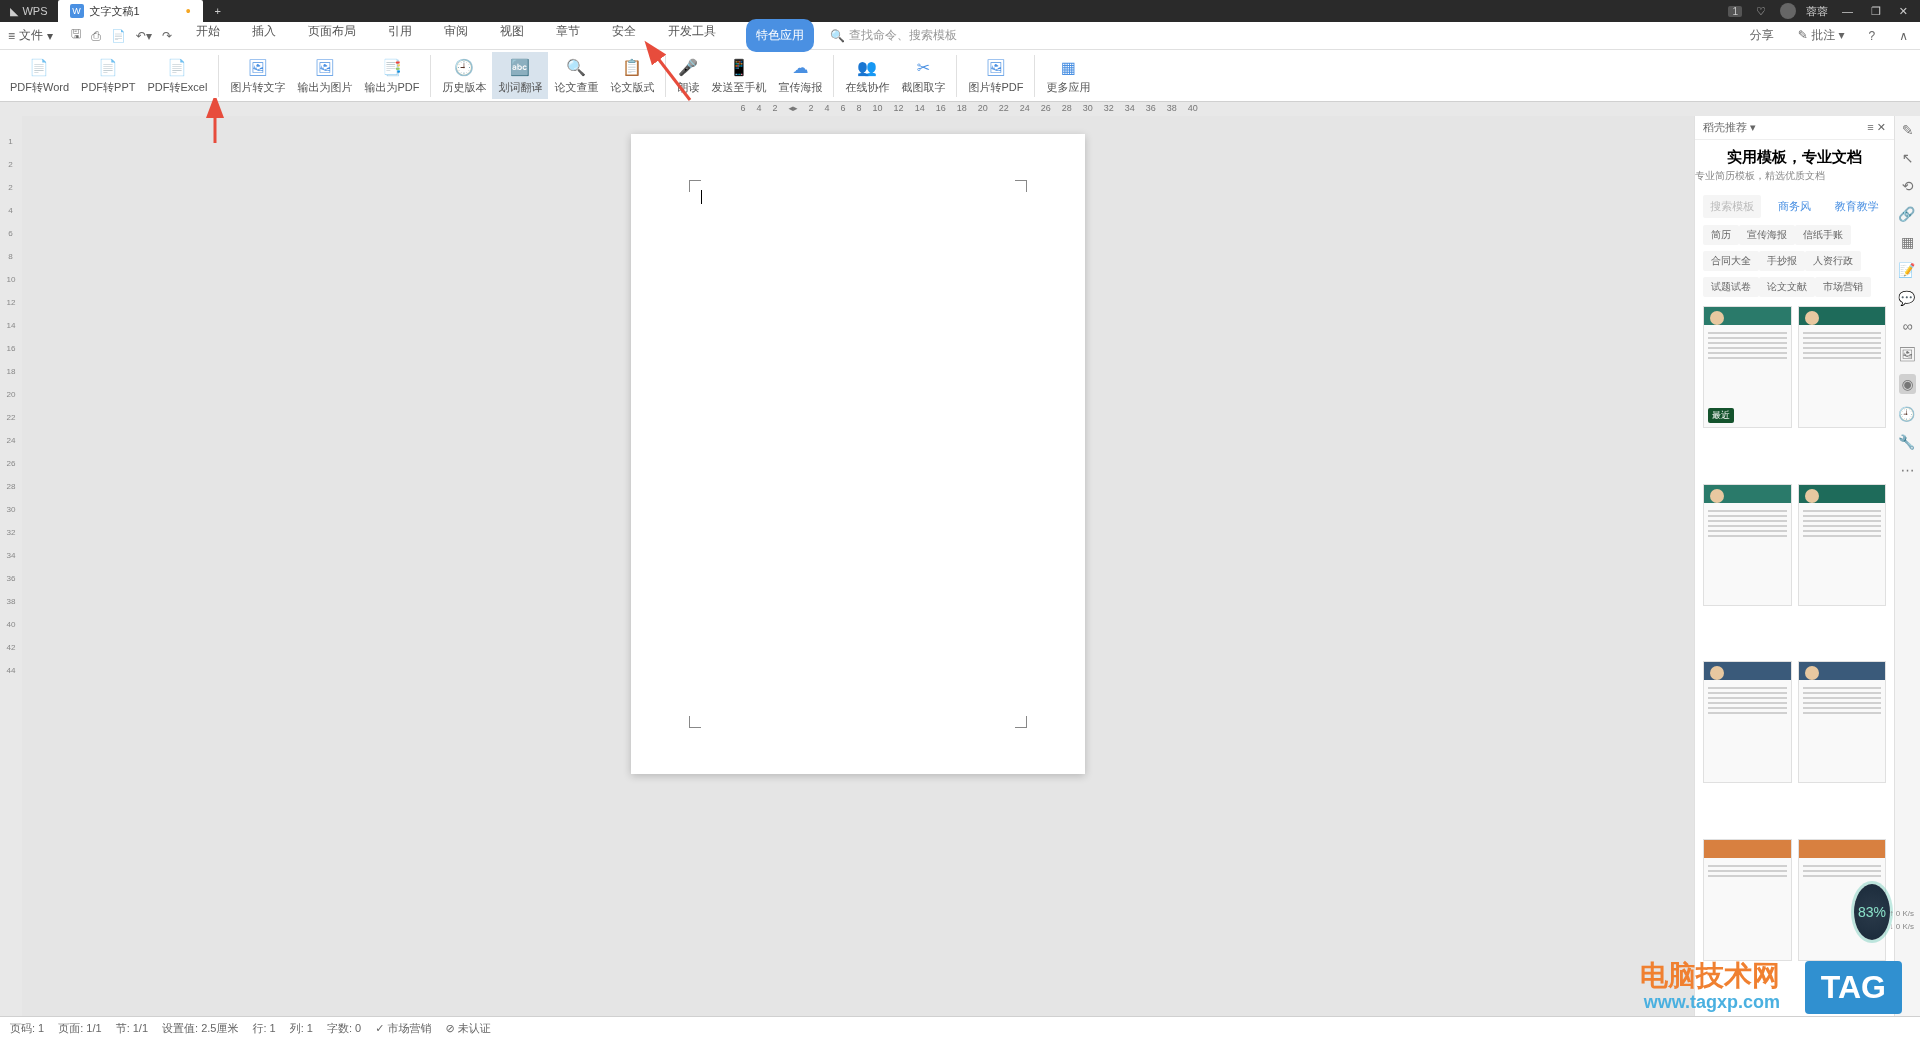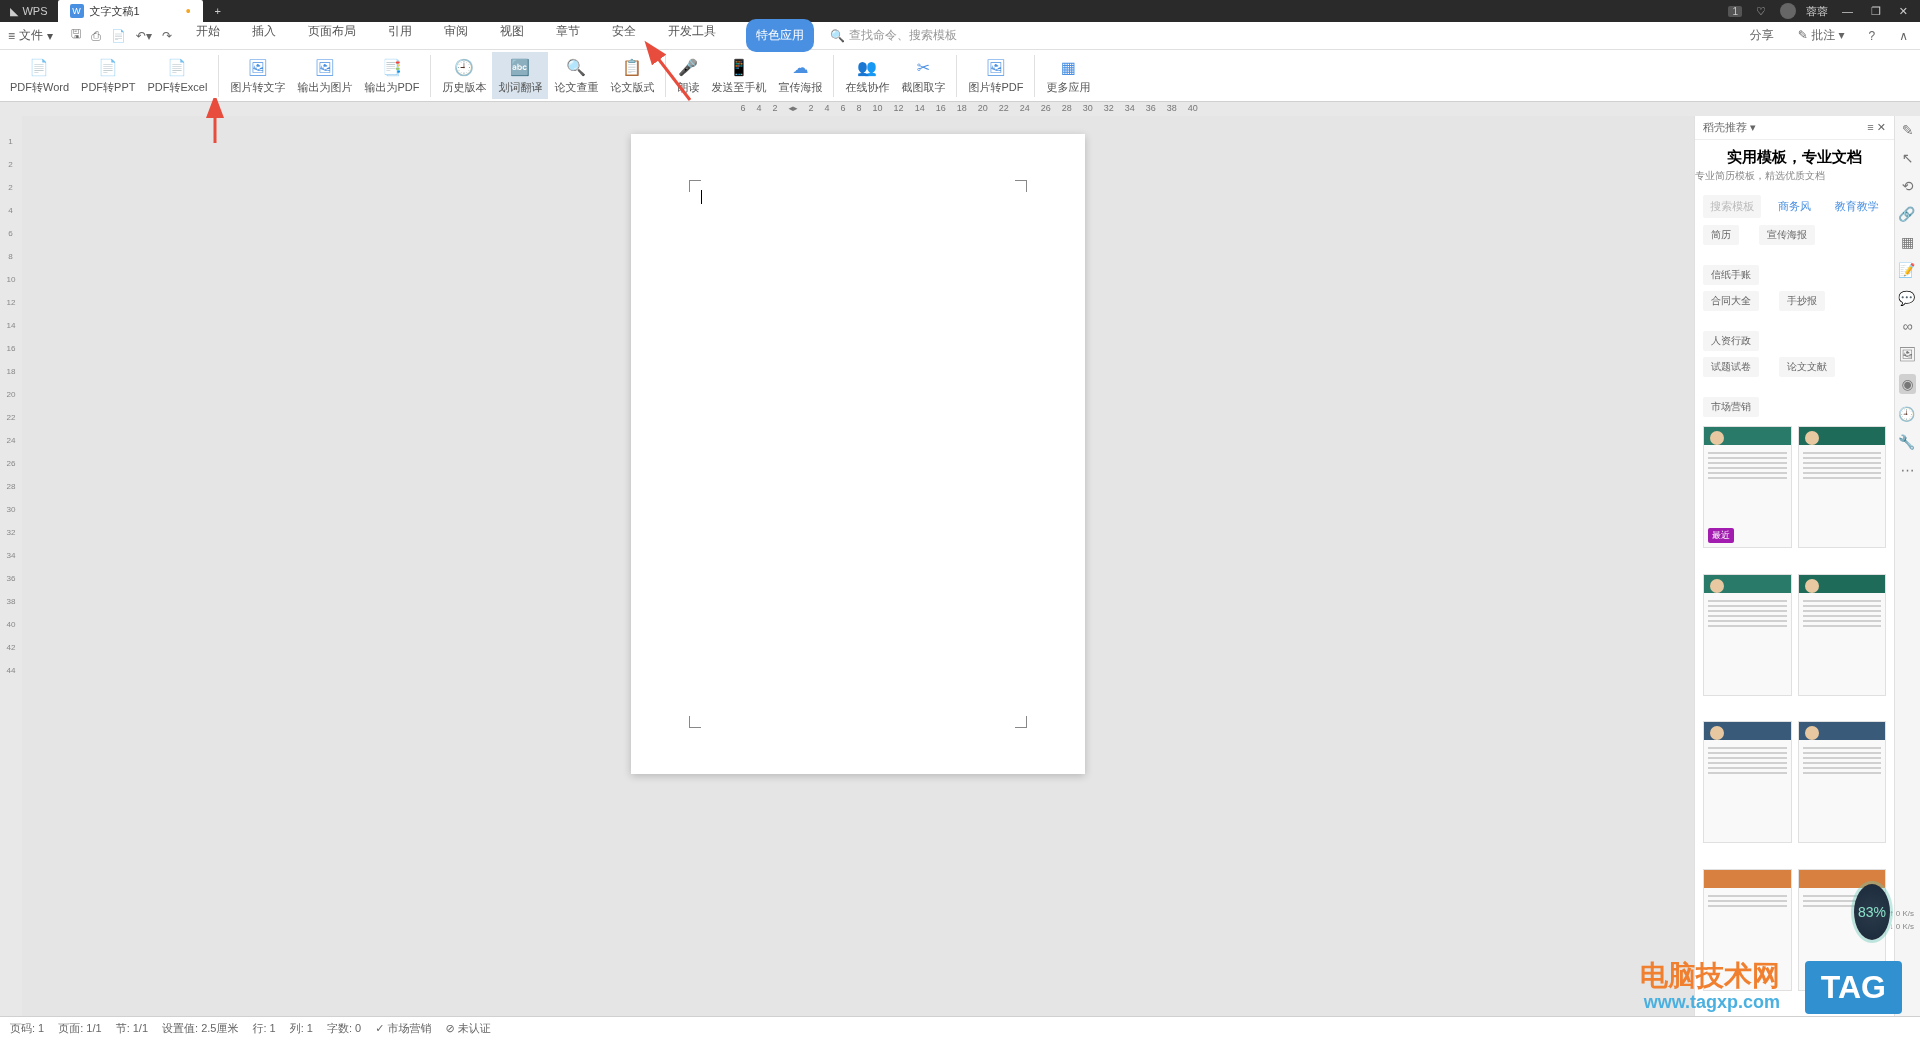--- a/index.html
+++ b/index.html
@@ -49,30 +49,30 @@
 .page .cursor { position: absolute; top: 56px; left: 70px; width: 1px; height: 14px; background: #000; }
 
 .rightpanel { width: 200px; background: #fff; border-left: 1px solid #e0e0e0; display: flex; flex-direction: column; }
 .rightpanel .panel-header { display: flex; align-items: center; padding: 4px 8px; font-size: 11px; color: #666; border-bottom: 1px solid #eee; justify-content: space-between;}
 .rightpanel .panel-title-big { font-size: 15px; font-weight: bold; text-align: center; padding: 8px 0 2px; }
 .rightpanel .panel-sub { font-size: 10px; color: #888; text-align: left; padding-bottom: 8px; }
 .rightpanel .tabrow { display: flex; gap: 4px; padding: 4px 8px; font-size: 11px; }
 .rightpanel .tabrow .pt { flex: 1; text-align: center; padding: 4px; background: #f5f5f5; border-radius: 2px; color: #555; cursor: pointer; }
 .rightpanel .tabrow .pt.search { color: #bbb; }
 .rightpanel .tabrow .pt.link { color: #4a90e2; background: transparent; }
-.rightpanel .tagrow { display: flex; flex-wrap: wrap; gap: 20px; padding: 3px 8px; font-size: 10px; }
+.rightpanel .tagrow { display: flex; flex-wrap: wrap; gap: 0; padding: 3px 8px; font-size: 10px; }
 .rightpanel .tagrow .tg { padding: 3px 8px; background: #f5f5f5; border-radius: 2px; color: #666; cursor: pointer; }
 .rightpanel .templates { flex: 1; overflow: auto; padding: 6px 8px; display: grid; grid-template-columns: 1fr 1fr; gap: 6px; }
 .rightpanel .tmpl { background: #f9f9f9; height: 122px; border: 1px solid #e0e0e0; position: relative; overflow: hidden; }
 .rightpanel .tmpl .thead { height: 18px; background: #2a7a6a; }
 .rightpanel .tmpl.t2 .thead { background: #1e6b5a; }
 .rightpanel .tmpl .avatar-mini { width: 14px; height: 14px; background: #e8c8a0; border-radius: 50%; position: absolute; top: 4px; left: 6px; }
 .rightpanel .tmpl .lines { padding: 4px; }
 .rightpanel .tmpl .line { height: 2px; background: #d0d0d0; margin: 3px 0; }
-.rightpanel .tmpl .badge-recent { position: absolute; bottom: 4px; left: 4px; background: #a21caf; color: #fff; font-size: 9px; padding: 1px 4px; border-radius: 2px; }
+.rightpanel .tmpl .badge-recent { position: absolute; bottom: 4px; left: 4px; background: #14532d; color: #fff; font-size: 9px; padding: 1px 4px; border-radius: 2px; }
 
 .righttoolbar { width: 26px; background: #f5f5f5; border-left: 1px solid #e0e0e0; display: flex; flex-direction: column; align-items: center; padding-top: 6px; gap: 12px; color: #777; font-size: 14px; }
 .righttoolbar span { cursor: pointer; }
 .righttoolbar span.active { background: #d0d0d0; padding: 2px; border-radius: 3px; }
 
 .statusbar { height: 24px; background: #fff; border-top: 1px solid #d0d0d0; display: flex; align-items: center; font-size: 11px; color: #666; padding: 0 10px; gap: 14px; }
 
 .watermark { position: fixed; bottom: 26px; right: 140px; font-size: 28px; font-weight: bold; color: #f08030; z-index: 20; pointer-events: none; text-align: right; line-height: 1.2; margin-top: 32px; }
 .watermark .url { font-size: 18px; color: #4ab0e0; }
 .tag-box { position: fixed; bottom: 26px; right: 18px; background: #3090d0; color: #fff; font-size: 32px; font-weight: bold; padding: 8px 16px; z-index: 20; pointer-events: none; border-radius: 4px; }

